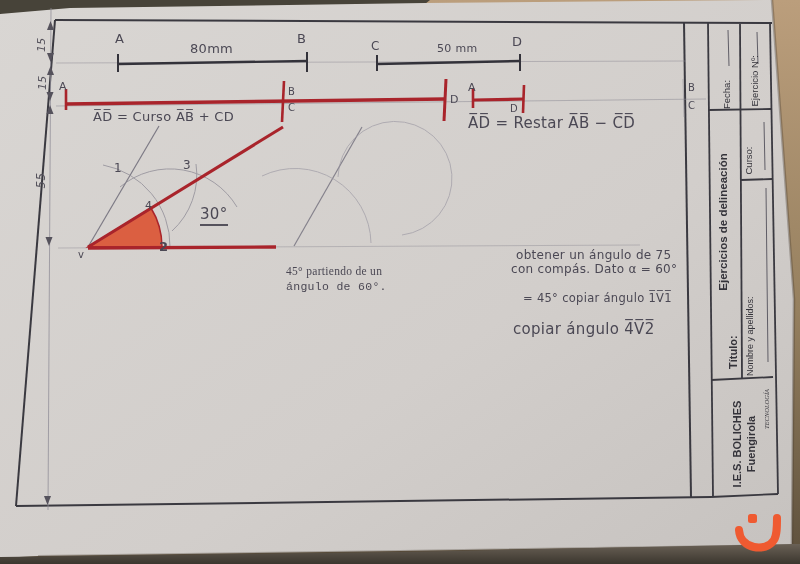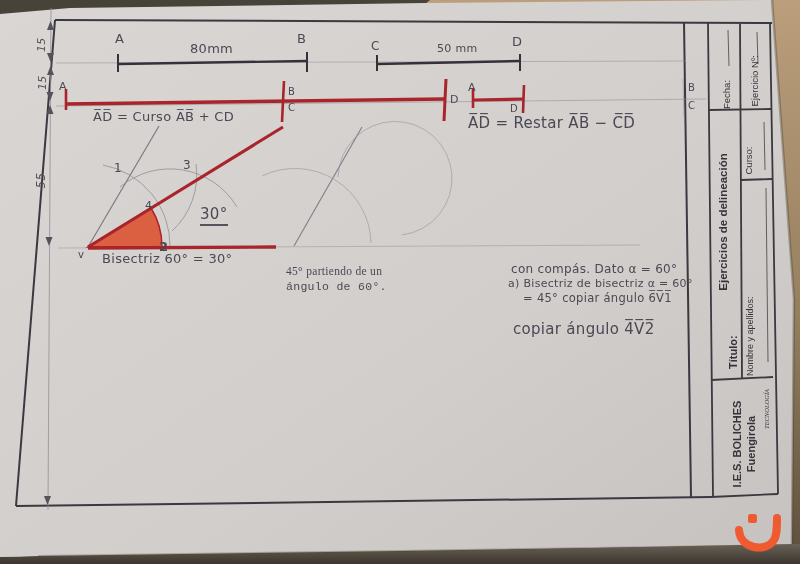--- a/index.html
+++ b/index.html
@@ -156,28 +156,27 @@
   <div class="txt hw" style="left:468px;top:81px;font-size:11px;">A</div>
   <div class="txt hw" style="left:510px;top:103px;font-size:10px;">D</div>
   <div class="txt hw" style="left:468px;top:114px;font-size:15px;">A̅D̅ = Restar A̅B̅ − C̅D̅</div>
 
   <div class="txt hw" style="left:114px;top:161px;font-size:12px;">1</div>
   <div class="txt hw" style="left:183px;top:158px;font-size:12px;">3</div>
   <div class="txt hw" style="left:145px;top:199px;font-size:11px;">4</div>
   <div class="txt hw b" style="left:159px;top:239px;font-size:13px;">2</div>
   <div class="txt hw" style="left:78px;top:249px;font-size:10px;">v</div>
   <div class="txt hw deg30" style="left:200px;top:205px;font-size:15px;">30°</div>
-  <div class="txt hw" style="left:102px;top:251px;font-size:13px;">Bisectriz 60° = 30°</div>
 
   <div class="txt hw" style="left:286px;top:265px;font-size:11.5px;font-family:Liberation Serif, serif;">45° partiendo de un</div>
   <div class="txt hw" style="left:286px;top:280px;font-size:11.5px;font-family:Liberation Mono, monospace;">ángulo de 60°.</div>
 
+  <div class="txt hw" style="left:516px;top:248px;font-size:12px;">obtener un ángulo de 75</div>
   <div class="txt hw" style="left:511px;top:262px;font-size:12px;">con compás. Dato α = 60°</div>
-  <div class="txt hw" style="left:508px;top:277px;font-size:11px;">a) Bisectriz de bisectriz α = 60°</div>
-  <div class="txt hw" style="left:523px;top:291px;font-size:11.5px;">= 45° copiar ángulo 6̅V̅1̅</div>
+  <div class="txt hw" style="left:523px;top:291px;font-size:11.5px;">= 45° copiar ángulo 1̅V̅1̅</div>
   <div class="txt hw" style="left:513px;top:320px;font-size:15px;">copiar ángulo 4̅V̅2̅</div>
 
   <div class="txt hw" style="left:688px;top:82px;font-size:10px;">B</div>
   <div class="txt hw" style="left:688px;top:100px;font-size:10px;">C</div>
 
   <div class="rot print" style="left:706px;top:82px;width:40px;height:14px;font-size:9.5px;">Fecha:</div>
   <div class="rot print" style="left:722px;top:68px;width:64px;height:13px;font-size:9.5px;">Ejercicio Nº:</div>
   <div class="rot print" style="left:729px;top:149px;width:38px;height:13px;font-size:9.5px;">Curso:</div>
   <div class="rot print b center" style="left:635px;top:214px;width:176px;height:16px;font-size:11.5px;">Ejercicios de delineación</div>
   <div class="rot print b" style="left:711px;top:340px;width:44px;height:14px;font-size:11px;">Título:</div>

